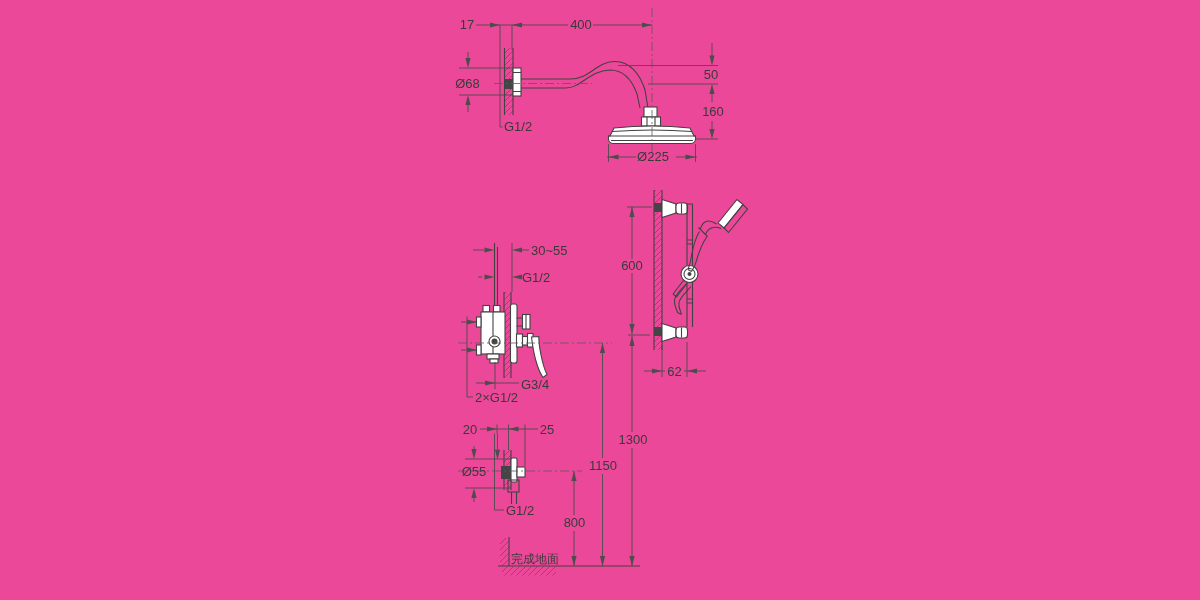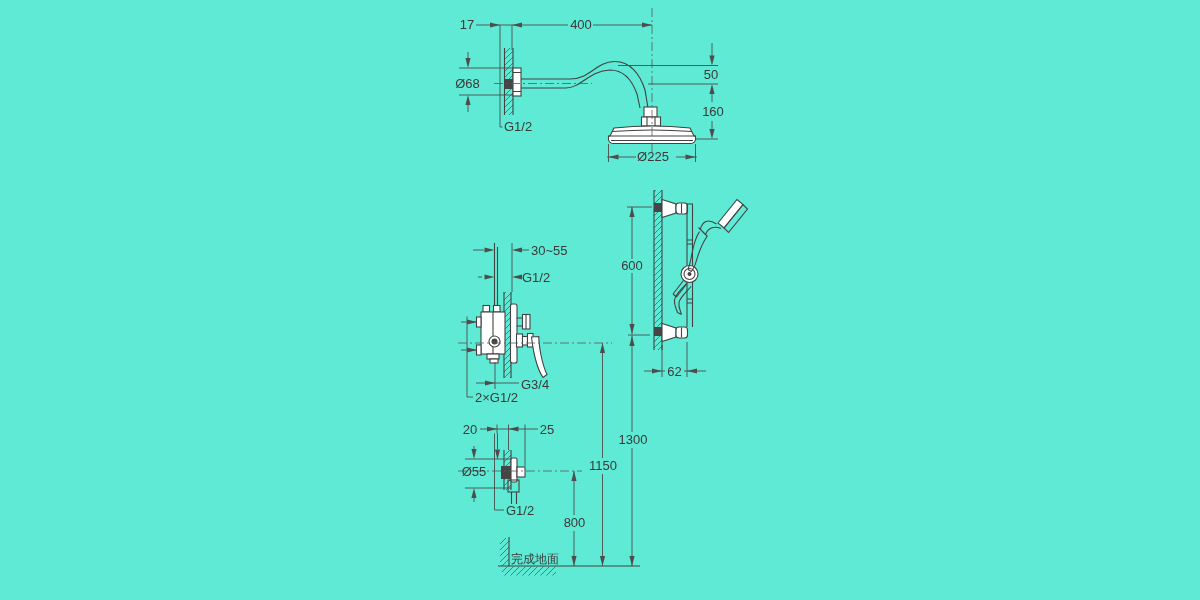--- a/index.html
+++ b/index.html
@@ -1,16 +1,16 @@
 <!DOCTYPE html>
 <html><head>
 <meta charset="utf-8">
 <style>
   html,body{margin:0;padding:0;background:#fff;}
-  .stage{position:relative;width:1200px;height:600px;background:#5eead4;overflow:hidden;
+  .stage{position:relative;width:1200px;height:600px;background:#ec4899;overflow:hidden;
          font-family:"Liberation Sans",sans-serif;}
   svg{display:block;}
   text{font-family:"Liberation Sans","DejaVu Sans",sans-serif;font-size:13px;fill:#3a3a3a;}
   text.cjk{font-size:12px;font-family:"DejaVu Sans",sans-serif;}
   .obj{stroke:#424242;stroke-width:1.1;fill:none;stroke-linecap:butt;}
   .objw{stroke:#424242;stroke-width:1.1;fill:#ffffff;}
   .dim{stroke:#4d4d4d;stroke-width:0.9;fill:none;}
   .cl{stroke:#5a5a5a;stroke-width:0.8;fill:none;stroke-dasharray:9 3 2 3;}
   .dk{fill:#454545;stroke:none;}
 </style>

